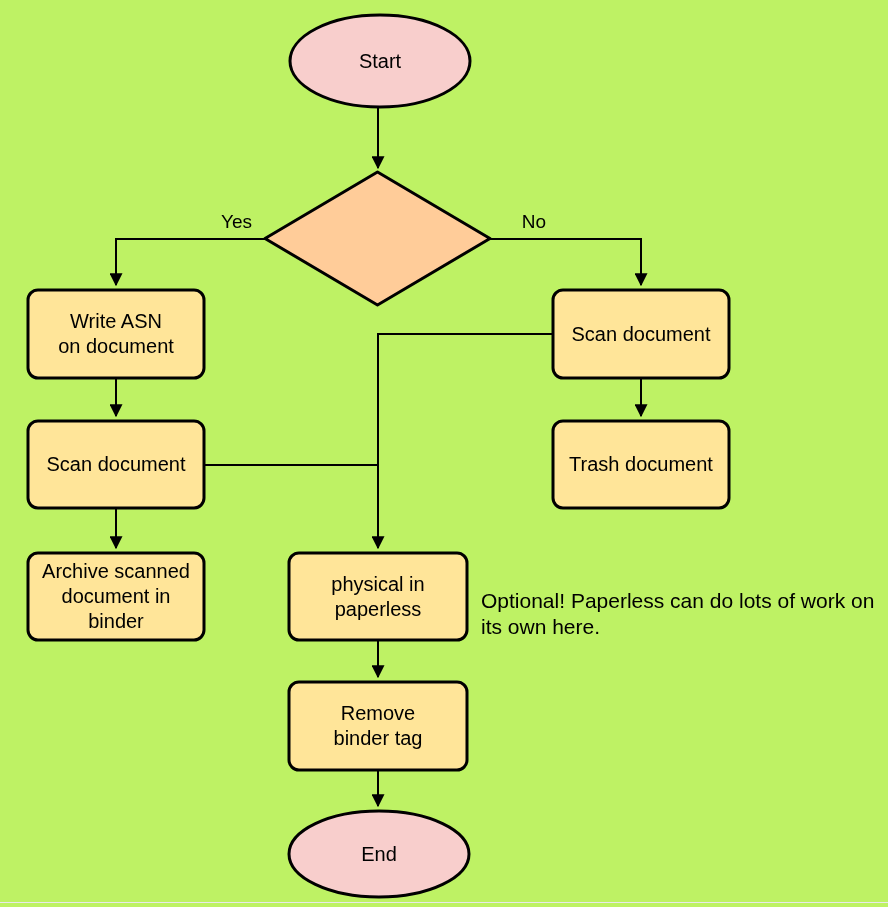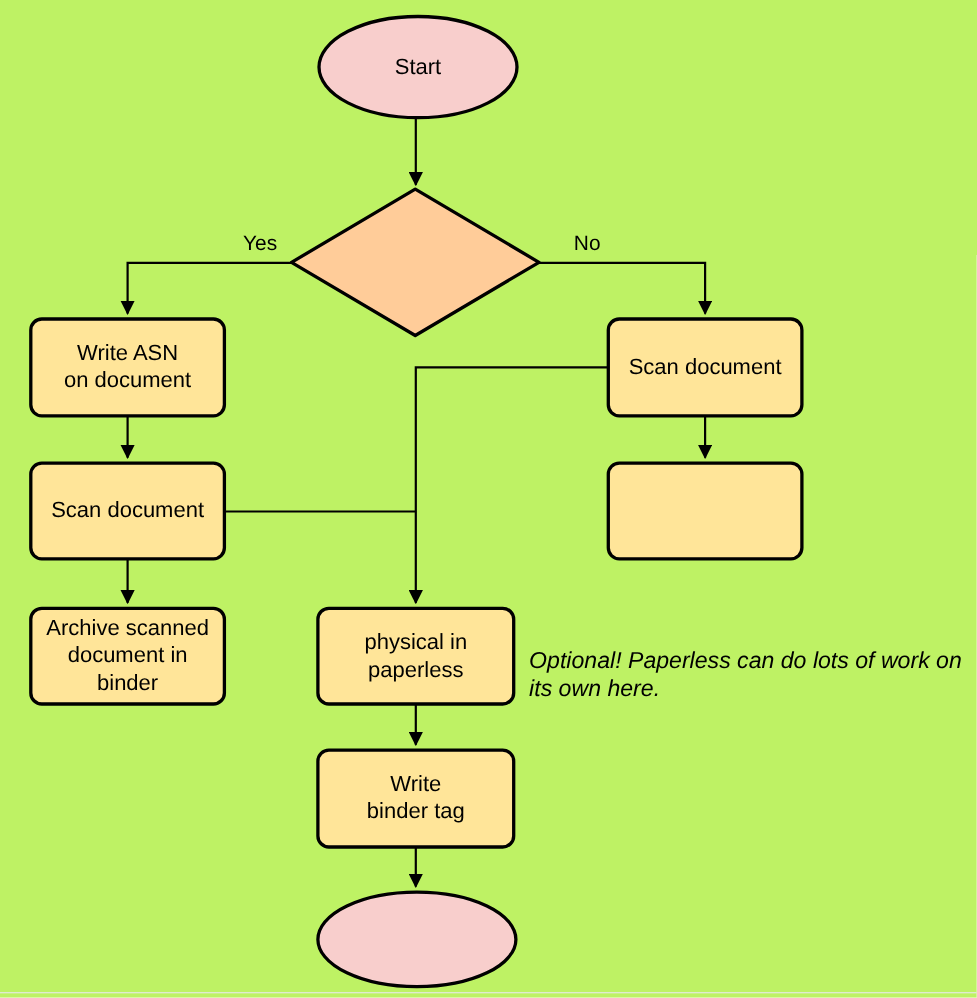--- a/index.html
+++ b/index.html
@@ -32,21 +32,20 @@
     font-size: 19px;
     line-height: 22px;
     text-align: right;
     color: #000;
   }
   .annotation {
     position: absolute;
     left: 481px;
     top: 588px;
     width: 404px;
-    font-style: italic;
     font-size: 21px;
     line-height: 26px;
     text-align: left;
     color: #000;
   }
   .bottom-hairline {
     position: absolute;
     left: 0; right: 0;
     top: 902px;
     height: 1px;
@@ -118,31 +117,37 @@
   <div class="label" style="left:28px;top:553px;width:176px;height:87px">
     <div>Archive scanned</div>
     <div>document in</div>
     <div>binder</div>
   </div>
 
   <div class="label" style="left:553px;top:290px;width:176px;height:88px">
     <div>Scan document</div>
   </div>
 
+  <div class="label" style="left:553px;top:421px;width:176px;height:87px">
+    <div>Trash document</div>
+  </div>
 
   <div class="label" style="left:289px;top:553px;width:178px;height:87px">
     <div>physical in</div>
     <div>paperless</div>
   </div>
 
   <div class="label" style="left:289px;top:682px;width:178px;height:88px">
-    <div>Write</div>
+    <div>Remove</div>
     <div>binder tag</div>
   </div>
 
+  <div class="label" style="left:289px;top:811px;width:180px;height:86px">
+    <div>End</div>
+  </div>
 
   <div class="annotation">
     <div>Optional! Paperless can do lots of work on</div>
     <div>its own here.</div>
   </div>
 
   <div class="bottom-hairline"></div>
 </div>
 
 </body></html>

